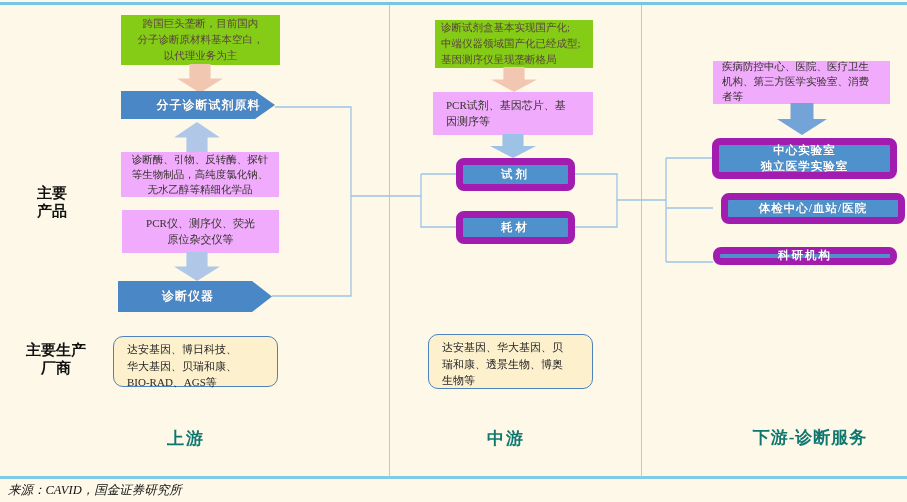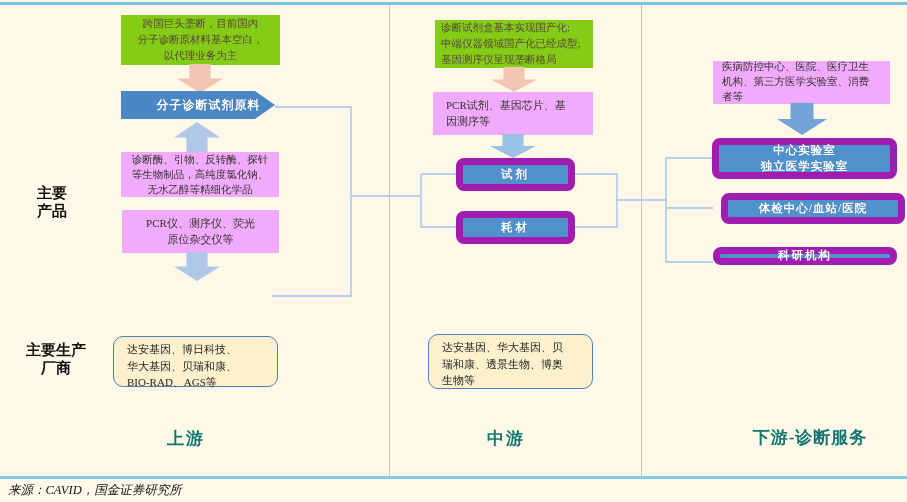--- a/index.html
+++ b/index.html
@@ -57,20 +57,21 @@
 以代理业务为主</div>
   <div class="arrow down pinkfill" style="left:177px;top:64px;width:46px;height:29px;"></div>
   <div class="pentagon ml" style="left:121px;top:91px;width:154px;height:28px;padding-left:35px;">分子诊断试剂原料</div>
   <div class="arrow up lbluefill" style="left:174px;top:122px;width:46px;height:31px;"></div>
   <div class="lblue center ml" style="left:121px;top:152px;width:158px;height:45px;">诊断酶、引物、反转酶、探针
 等生物制品，高纯度氯化钠、
 无水乙醇等精细化学品</div>
   <div class="lblue center ml" style="left:122px;top:210px;width:157px;height:43px;font-size:11px;">PCR仪、测序仪、荧光
 原位杂交仪等</div>
   <div class="arrow down lbluefill" style="left:174px;top:252px;width:46px;height:29px;"></div>
+  <div class="pentagon ml" style="left:118px;top:281px;width:154px;height:31px;">诊断仪器</div>
   <div class="yellowbox ml" style="left:113px;top:336px;width:165px;height:51px;">达安基因、博日科技、
 华大基因、贝瑞和康、
 BIO-RAD、AGS等</div>
   <div class="stage" style="left:116px;top:427px;width:140px;">上游</div>
 
   <div class="pinkbox leftal ml" style="left:435px;top:20px;width:158px;height:48px;">诊断试剂盒基本实现国产化;
 中端仪器领域国产化已经成型;
 基因测序仪呈现垄断格局</div>
   <div class="arrow down pinkfill" style="left:491px;top:67px;width:46px;height:25px;"></div>
   <div class="lblue leftal ml" style="left:433px;top:92px;width:160px;height:43px;font-size:11px;">PCR试剂、基因芯片、基

